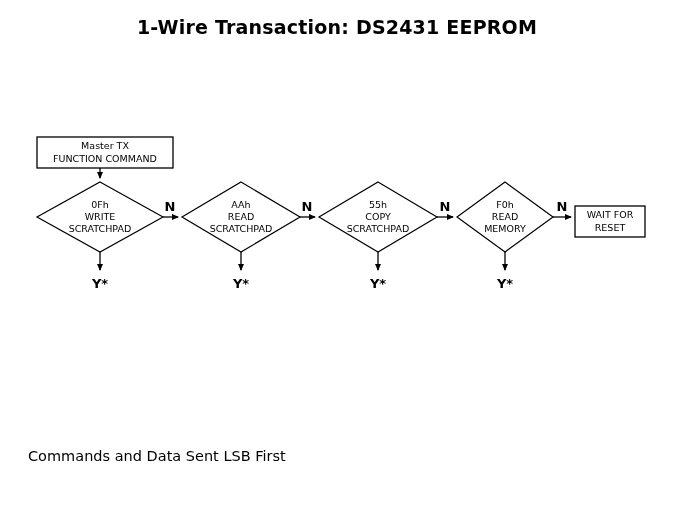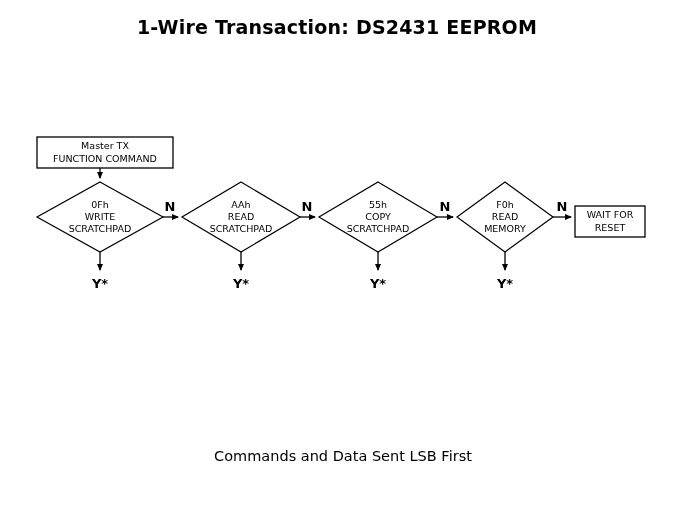--- a/index.html
+++ b/index.html
@@ -67,21 +67,21 @@
     position: absolute;
     left: 28px;
     top: 404px;
     width: 630px;
     font-family: "DejaVu Sans", "Liberation Sans", sans-serif;
     font-size: 14.5px;
     line-height: 21px;
     color: #000000;
     white-space: pre;
   }
-  .footer-line { display: block; text-align: center; }
+  .footer-line { display: block; }
 </style>
 </head>
 <body>
 
 <div id="page">
 
   <div id="title">1-Wire Transaction: DS2431 EEPROM</div>
 
   <svg id="flow" width="674" height="380" viewBox="0 0 674 380">
 

